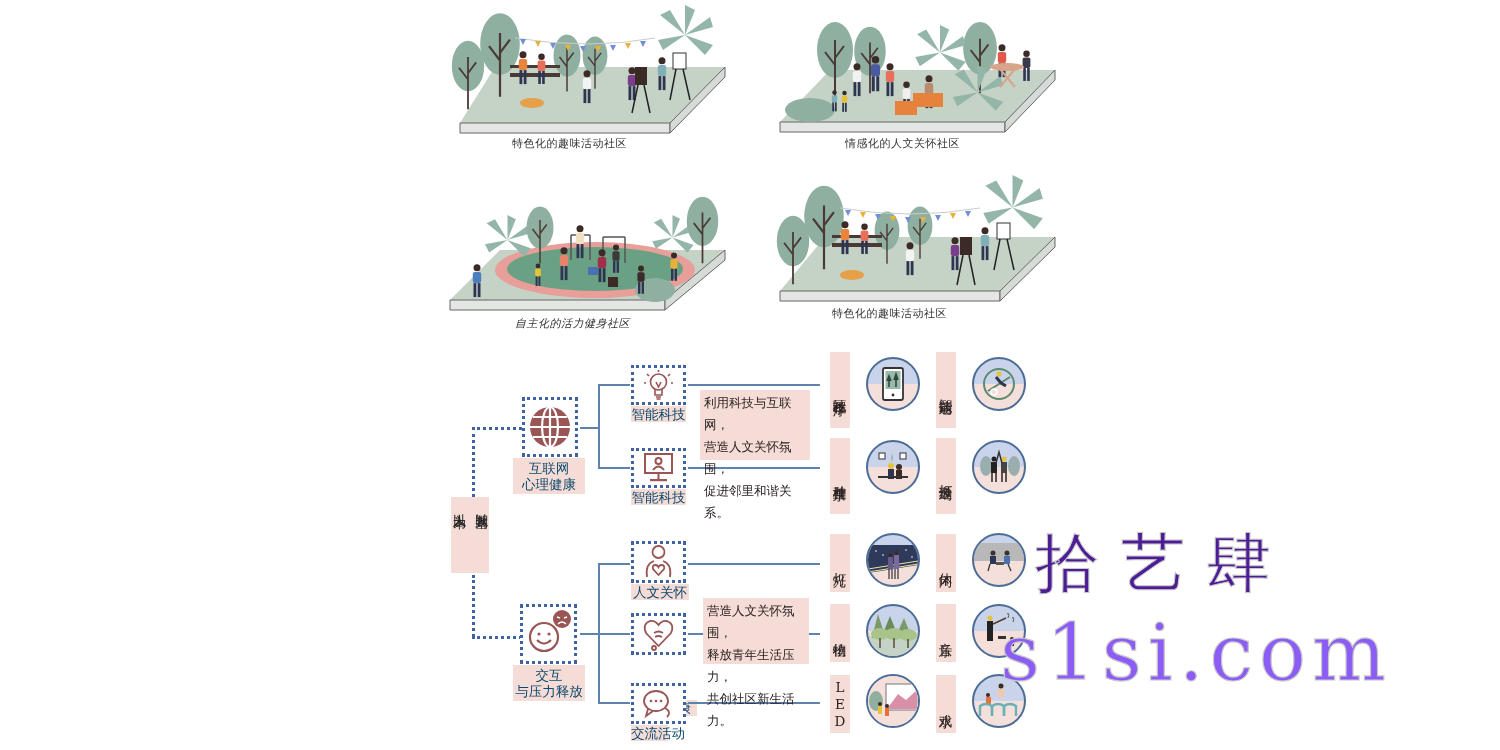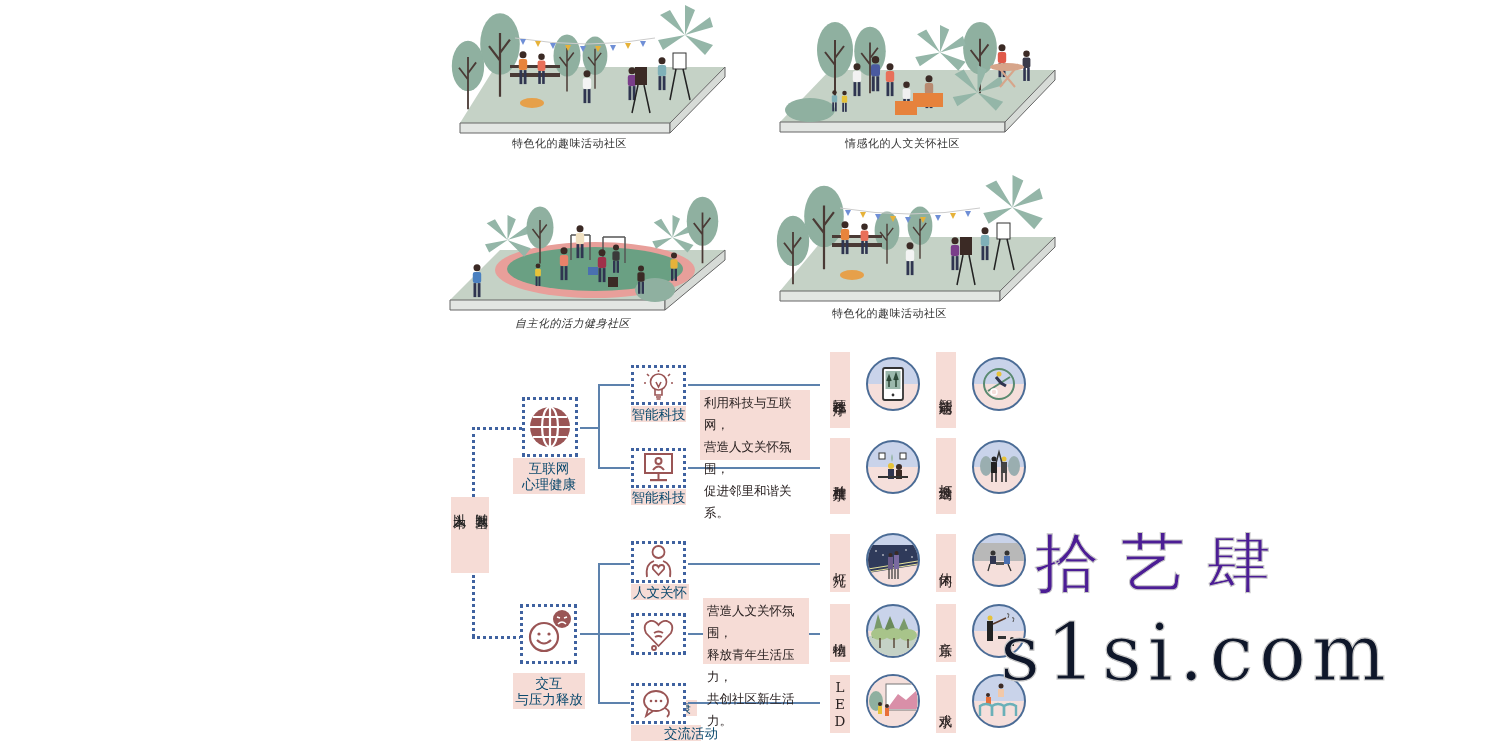--- a/index.html
+++ b/index.html
@@ -50,21 +50,21 @@
     background: linear-gradient(#c9d3ea 0%, #c9d3ea 50%, #f5dfdb 50%, #f5dfdb 100%);
   }
   .circle svg { position: absolute; left: 0; top: 0; }
 
   .watermark-cn {
     position: absolute; left: 1035px; top: 520px; font-size: 64px; letter-spacing: 22px;
     color: #4c1d95; -webkit-text-stroke: 1px #c8c8c8; font-family: "DejaVu Serif", serif;
   }
   .watermark-en {
     position: absolute; left: 1000px; top: 608px; font-size: 78px; letter-spacing: 6px;
-    color: #0f172a; -webkit-text-stroke: 1.2px #c8c8c8; font-family: "DejaVu Serif", serif;
+    color: #8b5cf6; -webkit-text-stroke: 1.2px #c8c8c8; font-family: "DejaVu Serif", serif;
   }
 </style>
 </head>
 <body>
 
 <svg width="0" height="0" style="position:absolute">
   <defs>
     <symbol id="tree" viewBox="0 0 40 80">
       <ellipse cx="20" cy="30" rx="18" ry="28" fill="#8fb0a0"></ellipse>
       <path d="M20 78 L20 20 M20 45 L10 32 M20 38 L29 26" stroke="#4a3a35" stroke-width="2" fill="none"></path>
@@ -334,21 +334,21 @@
   <div class="dotbox" style="left:520px;top:604px;width:57px;height:60px;">
     <svg width="51" height="54" viewBox="0 0 51 54">
       <circle cx="21" cy="30" r="14" fill="none" stroke="#9a5555" stroke-width="2.2"></circle>
       <circle cx="16" cy="27" r="1.6" fill="#9a5555"></circle>
       <circle cx="26" cy="27" r="1.6" fill="#9a5555"></circle>
       <path d="M14 33 Q21 40 28 33" stroke="#9a5555" stroke-width="2" fill="none"></path>
       <circle cx="39" cy="12" r="9" fill="#9a5555"></circle>
       <path d="M34 10 L37 11 M44 10 L41 11 M35 17 Q39 13 43 17" stroke="#fff" stroke-width="1.5" fill="none"></path>
     </svg>
   </div>
-  <div class="lbl pink" style="left:513px;top:665px;width:72px;padding:2px 0;margin-top:8px;">
+  <div class="lbl pink" style="left:513px;top:665px;width:72px;padding:2px 0;">
     <div>交互</div>
     <div>与压力释放</div>
   </div>
 
   <div class="line-h" style="left:580px;top:633px;width:18px;"></div>
   <div class="line-v" style="left:598px;top:563px;height:140px;"></div>
   <div class="line-h" style="left:598px;top:563px;width:32px;"></div>
   <div class="line-h" style="left:598px;top:633px;width:32px;"></div>
   <div class="line-h" style="left:598px;top:702px;width:32px;"></div>
 
@@ -379,21 +379,21 @@
       <g stroke="#9a5555" stroke-width="1.8" fill="none">
         <ellipse cx="22" cy="15" rx="12" ry="10"></ellipse>
         <path d="M14 23 L12 30 L19 25"></path>
         <path d="M31 22 Q38 26 33 31"></path>
       </g>
       <circle cx="17" cy="15" r="1.3" fill="#9a5555"></circle>
       <circle cx="22" cy="15" r="1.3" fill="#9a5555"></circle>
       <circle cx="27" cy="15" r="1.3" fill="#9a5555"></circle>
     </svg>
   </div>
-  <div class="lbl pink" style="left:631px;top:725px;width:37px;padding-left:33px;">交流活动</div>
+  <div class="lbl pink" style="left:631px;top:725px;width:37px;">交流活动</div>
 
   <div class="line-h" style="left:688px;top:563px;width:132px;"></div>
   <div class="line-h" style="left:688px;top:633px;width:132px;"></div>
   <div class="line-h" style="left:688px;top:702px;width:132px;"></div>
 
   <div class="desc pink" style="left:703px;top:598px;width:106px;height:66px;box-sizing:border-box;padding:2px 4px;">营造人文关怀氛围，
 释放青年生活压力，
 共创社区新生活力。</div>
 
   <div class="vlbl pink" style="left:830px;top:534px;width:20px;height:58px;">灯光</div>

